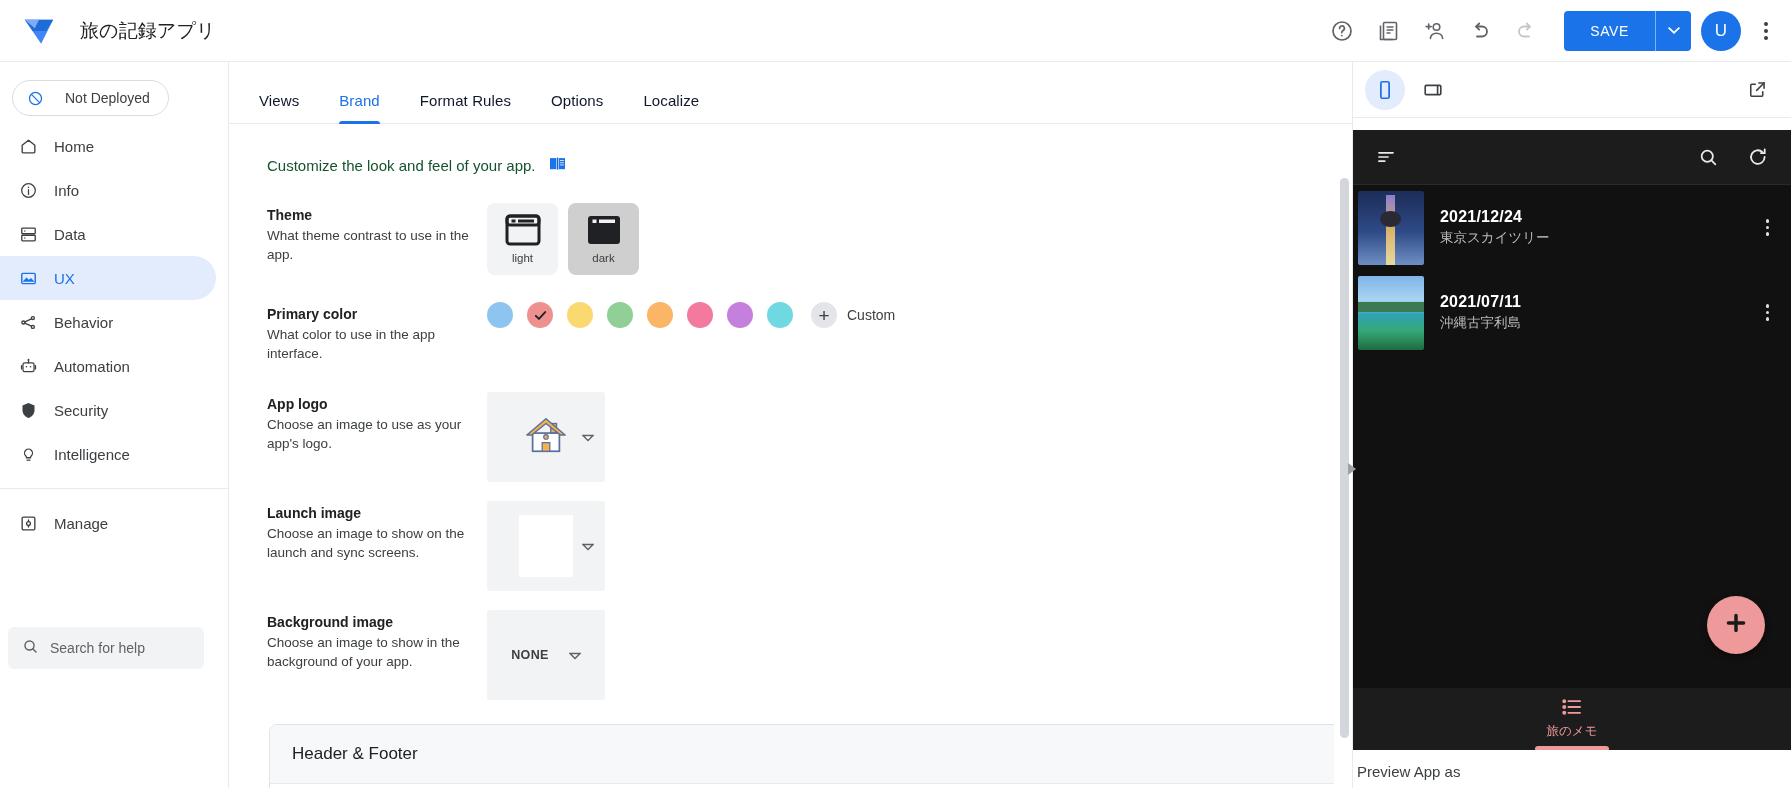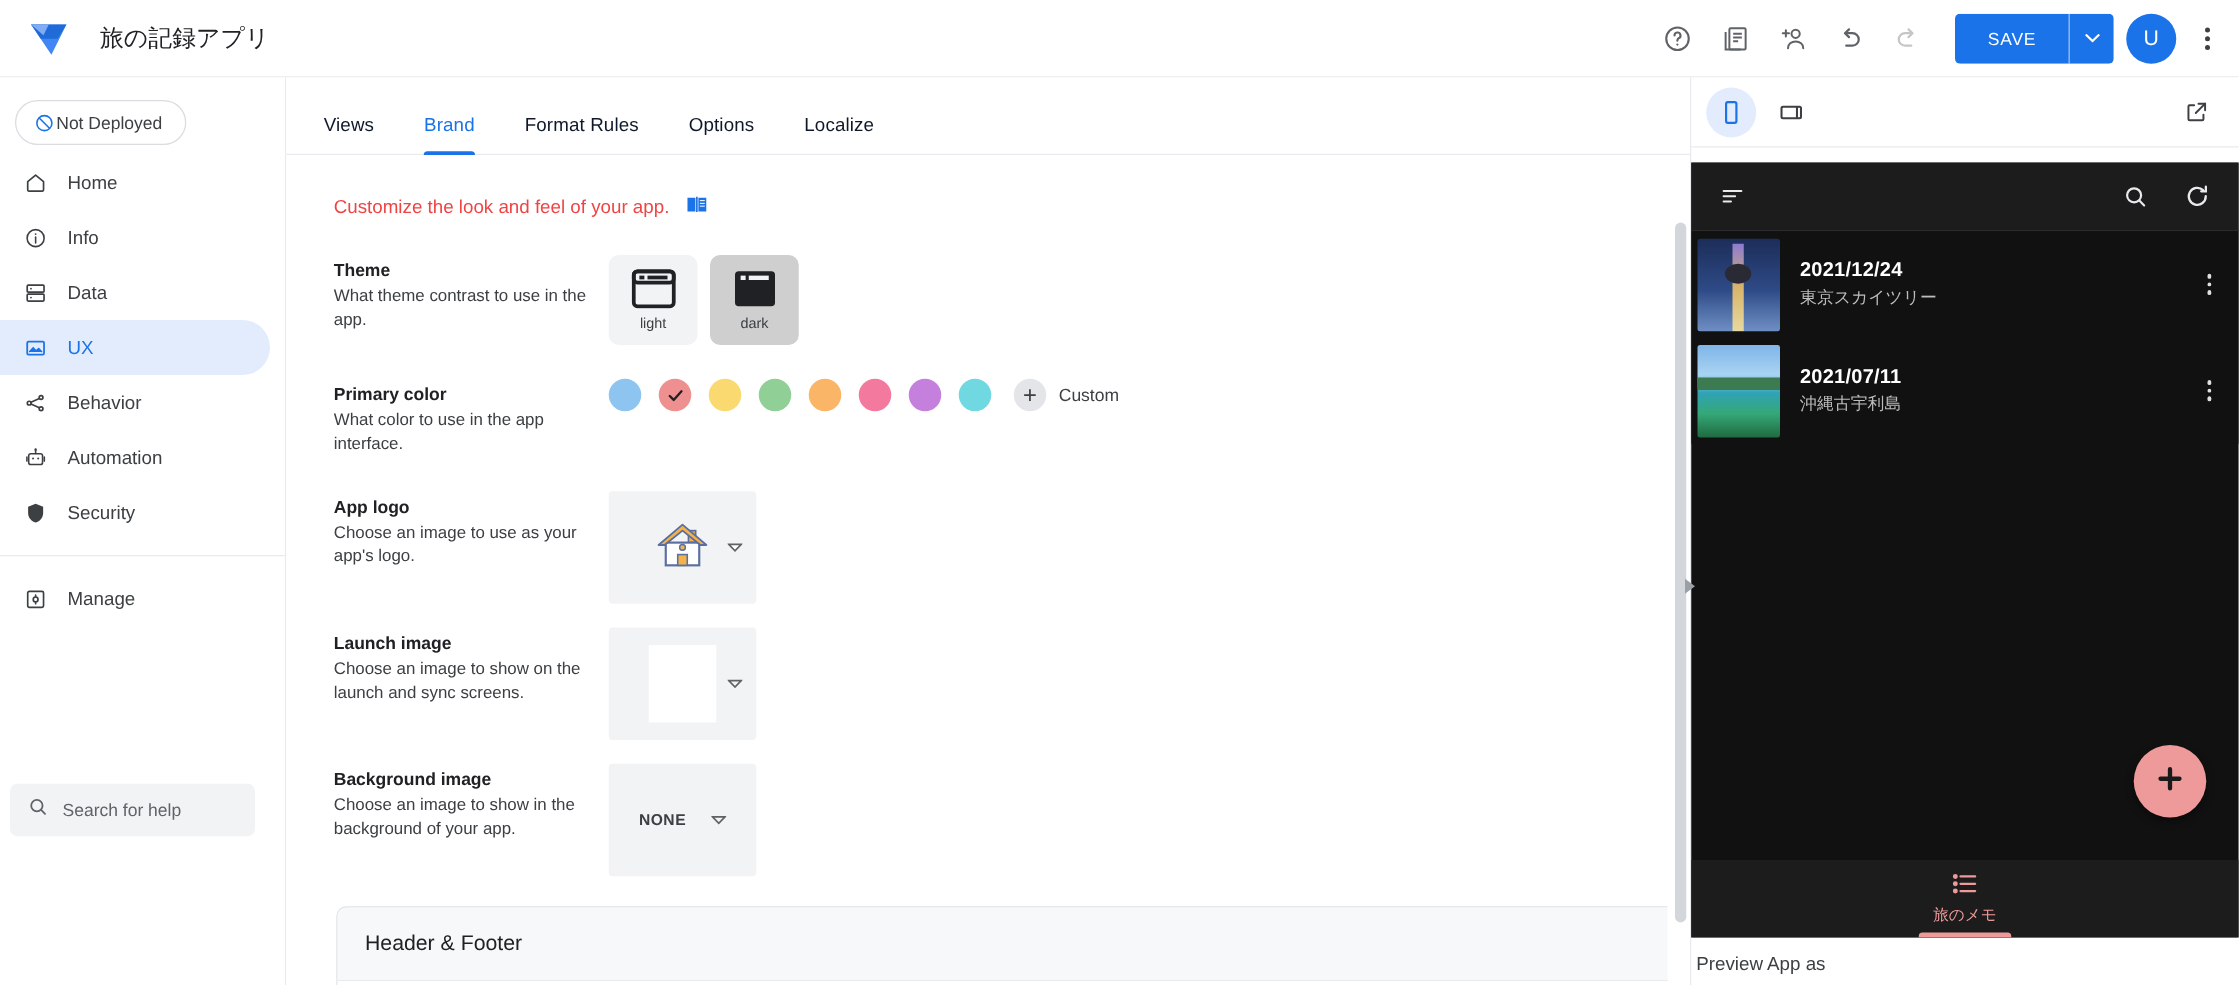--- a/index.html
+++ b/index.html
@@ -46,21 +46,21 @@
            justify-content: center; gap: 3px; cursor: pointer; margin-right: 6px; }
   .kebab i { width: 4px; height: 4px; border-radius: 50%; background: #3c4043; display: block; }
 
   
   .sidebar {
     position: absolute; top: 62px; left: 0; width: 229px; bottom: 0;
     background: #fff; border-right: 1px solid #e8eaed; padding-top: 62px;
   }
   .deploy-badge {
     position: absolute; top: 18px; left: 12px;
-    display: inline-flex; align-items: center; gap: 1px;
+    display: inline-flex; align-items: center; gap: 21px;
     border: 1px solid #dadce0; border-radius: 20px; height: 36px;
     padding: 0 18px 0 14px; font-size: 14px; color: #3c4043; cursor: pointer; background:#fff;
   }
   .nav-item {
     display: flex; align-items: center; height: 44px; gap: 16px;
     padding-left: 18px; margin: 0 12px 0 0; border-radius: 0 22px 22px 0;
     color: #3c4043; font-size: 15px; cursor: pointer;
   }
   .nav-item.active { background: #e3ecfd; color: #1a73e8; }
   .nav-item .ico { width: 20px; height: 20px; display:flex; align-items:center; justify-content:center; flex: none; }
@@ -85,21 +85,21 @@
   .tab {
     padding: 0 20px 14px; font-size: 15px; color: #0f172a; cursor: pointer;
     position: relative; letter-spacing: .1px;
   }
   .tab.active { color: #1a73e8; font-weight: 500; }
   .tab.active::after {
     content: ""; position: absolute; left: 20px; right: 20px; bottom: -1px;
     height: 3px; background: #1a73e8; border-radius: 3px 3px 0 0;
   }
   .content { position: absolute; top: 63px; left: 0; right: 18px; bottom: 0; overflow: hidden; padding: 0 0 0 22px; }
-  .intro { display: flex; align-items: center; gap: 12px; font-size: 15px; color: #ef4444; padding: 29px 0 22px 16px; }
+  .intro { display: flex; align-items: center; gap: 12px; font-size: 15px; color: #14532d; padding: 29px 0 22px 16px; }
 
   .setting-row { display: flex; padding: 5px 0 0 16px; }
   .setting-label { width: 220px; flex: none; padding-top: 4px; }
   .setting-label .t { font-size: 14px; font-weight: bold; color: #202124; margin-bottom: 3px; }
   .setting-label .d { font-size: 13.5px; color: #3c4043; line-height: 1.42; }
   .setting-ctl { flex: 1; }
 
   .theme-opts { display: flex; gap: 10px; }
   .theme-card {
     width: 71px; height: 72px; border-radius: 8px; background: #f1f3f4;
@@ -354,20 +354,29 @@
 
     <div class="nav-item">
       <span class="ico">
         <svg width="19" height="19" viewBox="0 0 24 24" fill="#3c4043">
           <path d="M12 2.6l7.6 3v6.2c0 4.5-3.2 8.4-7.6 9.6-4.4-1.2-7.6-5.1-7.6-9.6V5.6z"></path>
         </svg>
       </span>
       <span>Security</span>
     </div>
 
+    <div class="nav-item">
+      <span class="ico">
+        <svg width="19" height="19" viewBox="0 0 24 24" fill="none" stroke="#3c4043" stroke-width="1.6" stroke-linecap="round">
+          <path d="M8.4 13.6a5 5 0 1 1 7.2 0c-.8.9-1.1 1.5-1.1 2.5h-5c0-1-.3-1.6-1.1-2.5z"></path>
+          <path d="M10.2 19.2h3.6"></path>
+        </svg>
+      </span>
+      <span>Intelligence</span>
+    </div>
 
     <div class="nav-divider"></div>
 
     <div class="nav-item">
       <span class="ico">
         <svg width="19" height="19" viewBox="0 0 24 24" fill="none" stroke="#3c4043" stroke-width="1.7">
           <rect x="4" y="4" width="16" height="16" rx="1.6"></rect>
             <circle cx="12" cy="12" r="2.4"></circle>
           <path d="M12 7.6v1.4M12 15v1.4" stroke-linecap="round"></path>
         </svg>

